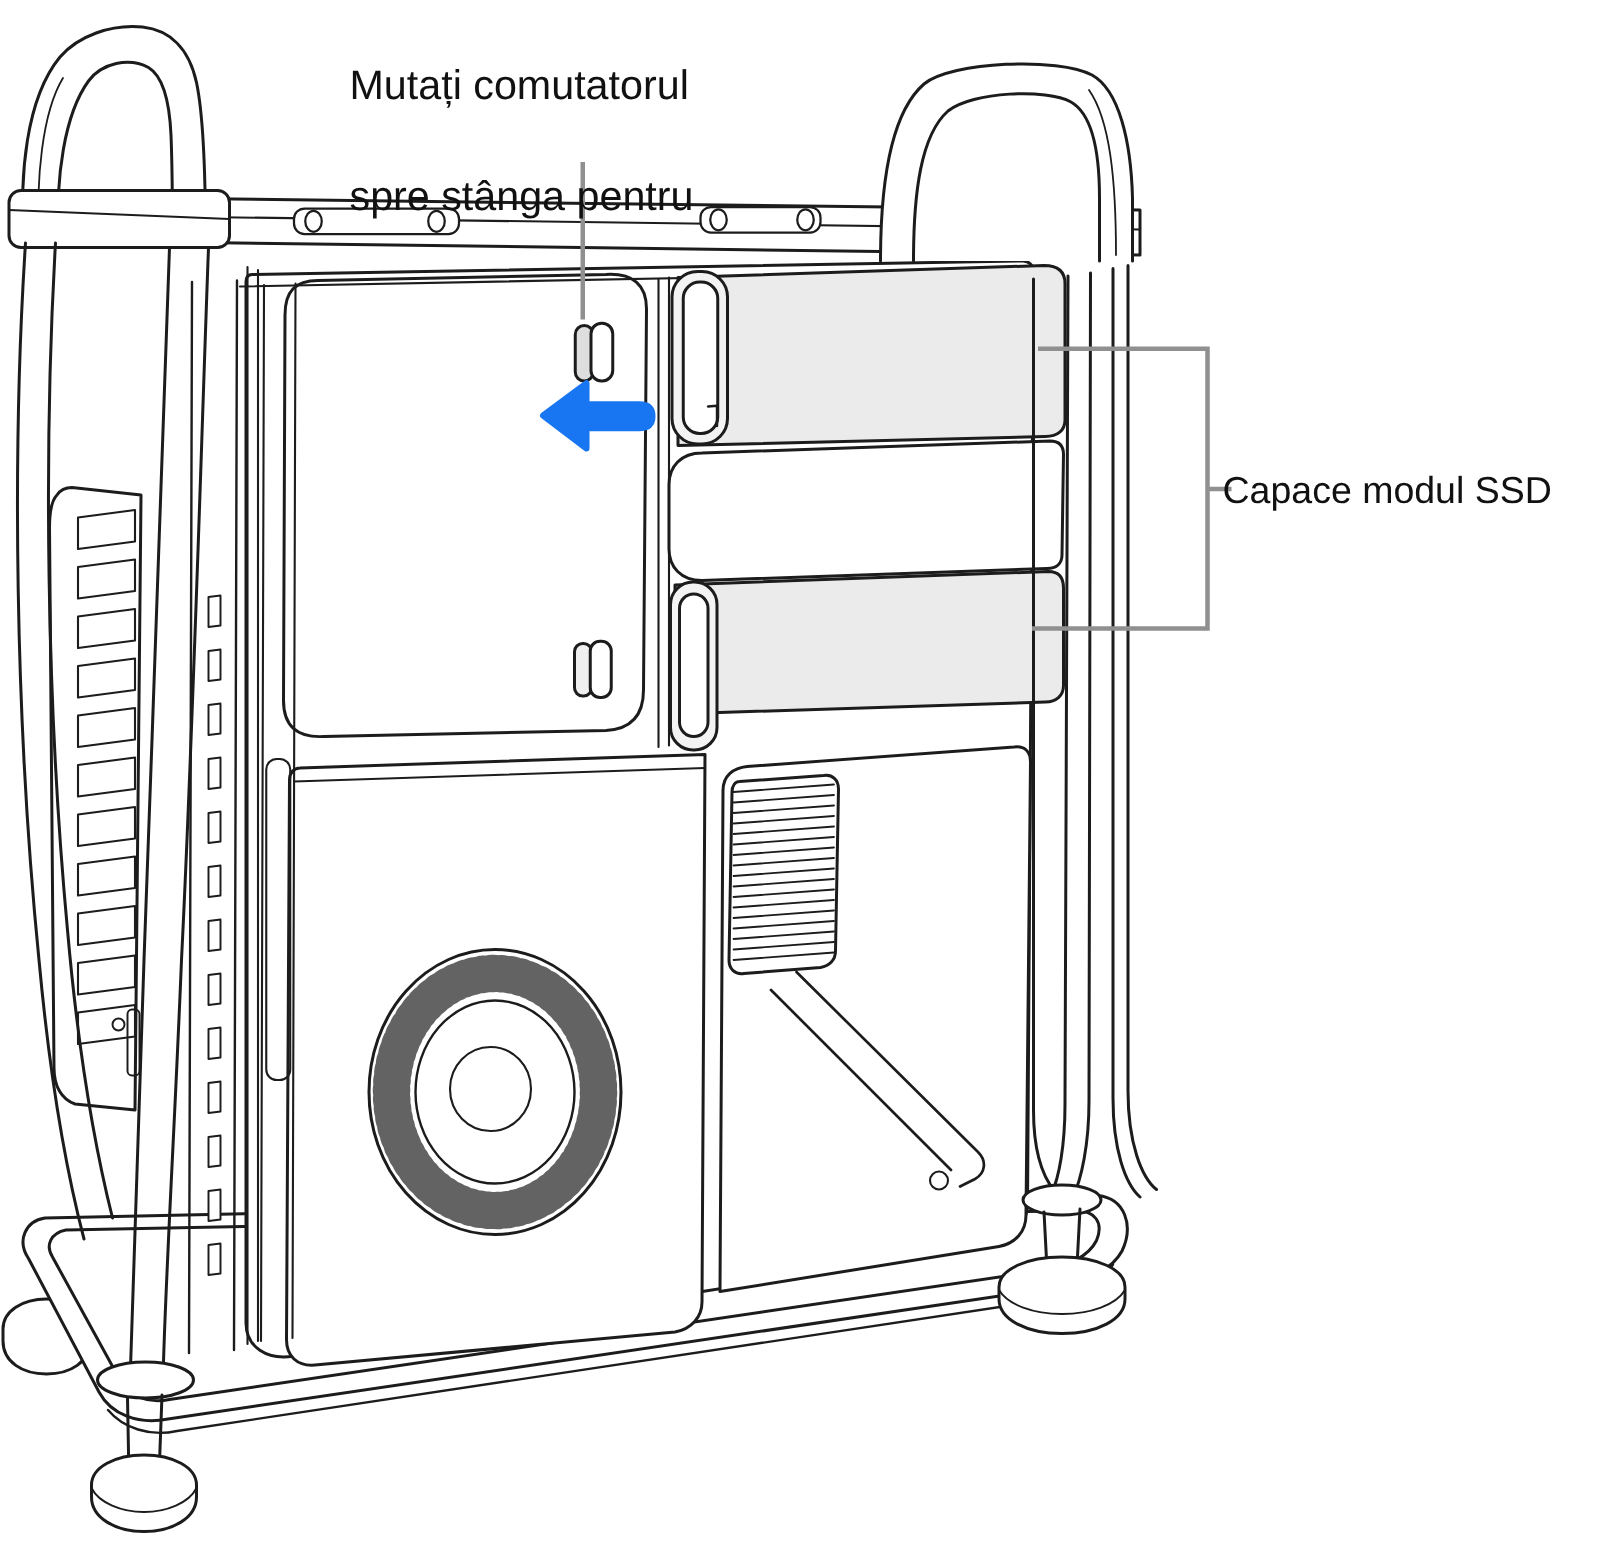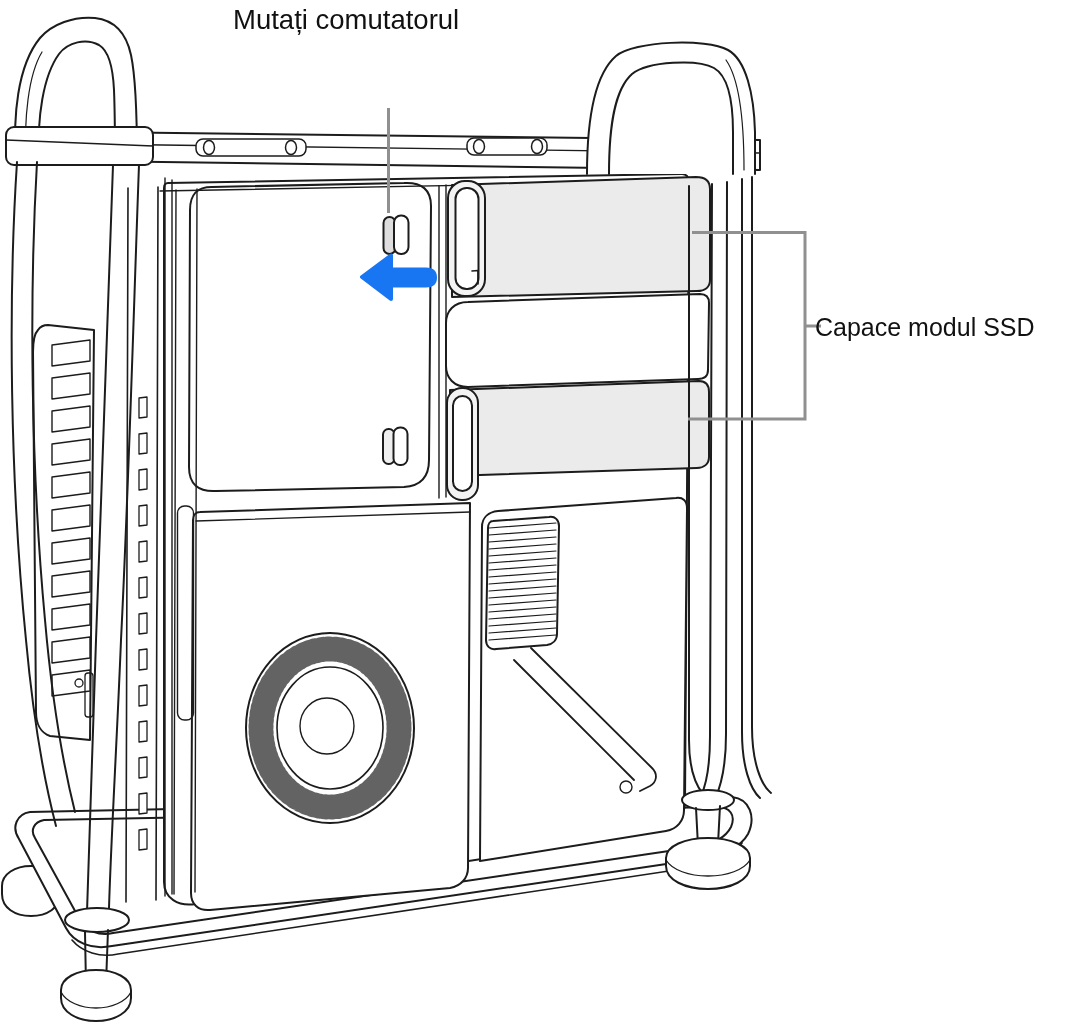--- a/index.html
+++ b/index.html
@@ -5,21 +5,21 @@
   html,body{margin:0;padding:0;background:#fff;}
   #stage{
     position:relative;width:1075px;height:1027px;background:#fff;overflow:hidden;
     font-family:"Liberation Sans", sans-serif;
   }
   #art{position:absolute;left:0;top:0;}
   .callout-text{
     position:absolute;color:#111;font-size:27.5px;line-height:37px;
     font-family:"Liberation Sans", sans-serif;white-space:nowrap;
   }
-  .callout-text span{display:block;}
+  .callout-text span{display:block;margin-top:37px;}
   #unlock-note{left:233px;top:1px;}
   #ssd-note{left:815px;top:312px;font-size:25px;line-height:30px;}
 </style>
 </head>
 <body>
 
 <div id="stage">
 
   <svg id="art" width="1075" height="1027" viewBox="0 0 1075 1027">
 
@@ -170,16 +170,17 @@
 
     <g fill="#1876f2">
       <g stroke="#1876f2">
         <path stroke-width="4" stroke-linejoin="round" stroke-linecap="round" d="M362,277 L391,255.5 L391,269.5 L426,269.5 C432,269.5 435,272 435,277.5 C435,283 432,285.5 426,285.5 L391,285.5 L391,299 Z"></path>
       </g>
     </g>
   </svg>
 
   <div id="unlock-note" class="callout-text">
     <span>Mutați comutatorul</span>
+    <span>spre stânga pentru</span>
   </div>
 
   <div id="ssd-note" class="callout-text">Capace modul SSD</div>
 </div>
 
 </body></html>

